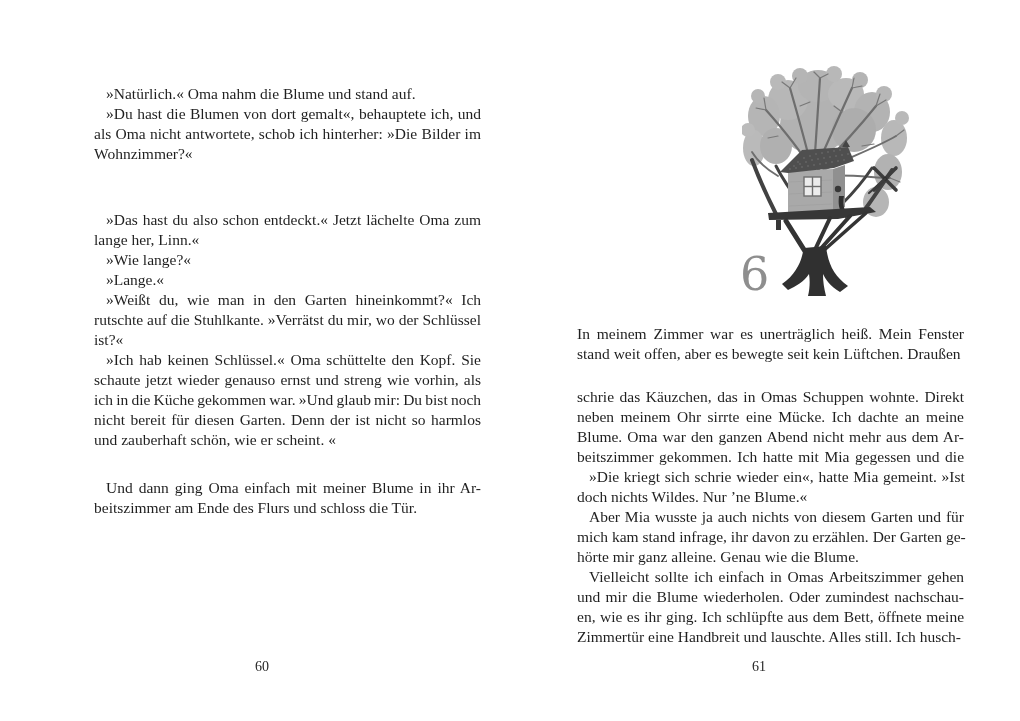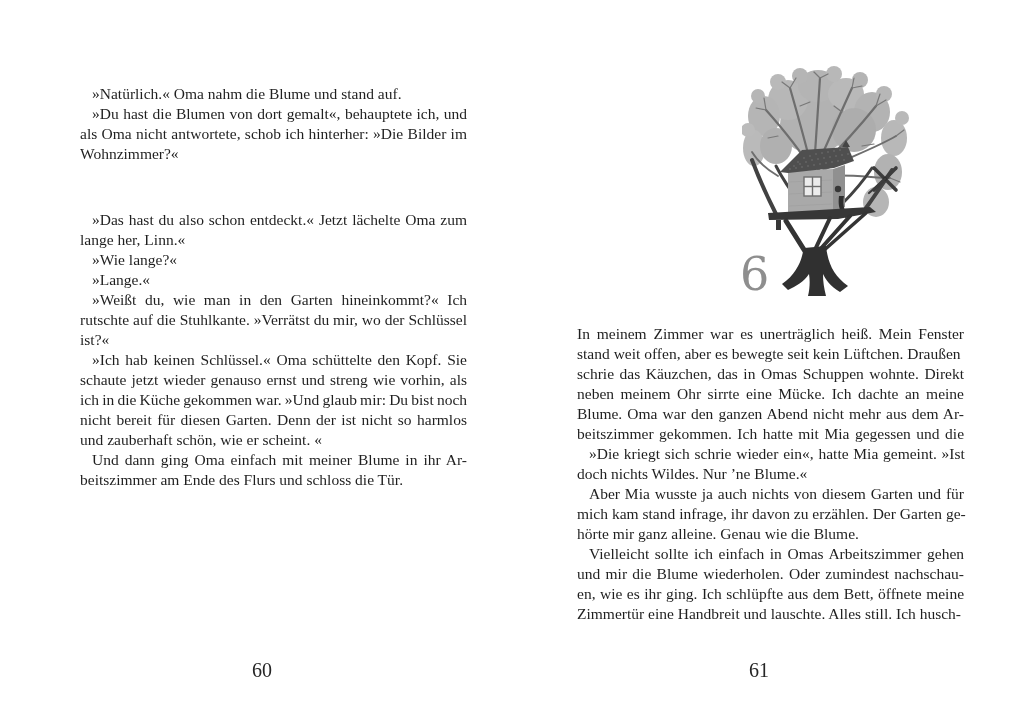--- a/index.html
+++ b/index.html
@@ -8,30 +8,30 @@
     background:#ffffff;
     position:relative;
     font-family:"Liberation Serif", serif;
   }
   .textblock {
     position:absolute;
     width:387px;
     font-size:15.5px;
     color:#1f1f1f;
   }
-  .textblock-left  { left:80px;  top:84px;  }
+  .textblock-left  { left:94px;  top:84px;  }
   .textblock-right { left:577px; top:324px; }
   .line { line-height:20px; white-space:nowrap; }
   .line.indent { text-indent:12px; }
   .pagenum {
     position:absolute;
     width:34px;
     top:659px;
     text-align:center;
-    font-size:20px;
+    font-size:14px;
     color:#262626;
   }
   .pagenum-left  { left:245px; }
   .pagenum-right { left:742px; }
   .chapter-number {
     position:absolute;
     left:740px; top:251px;
     font-size:46px;
     line-height:1;
     font-family:"DejaVu Serif", serif;
@@ -56,21 +56,21 @@
     <div class="line indent"><span>»Wie lange?«</span></div>
     <div class="line indent"><span>»Lange.«</span></div>
     <div class="line indent" style="word-spacing: 4.69px;"><span>»Weißt du, wie man in den Garten hineinkommt?« Ich</span></div>
     <div class="line" style="word-spacing: 0.07px;"><span>rutschte auf die Stuhlkante. »Verrätst du mir, wo der Schlüssel</span></div>
     <div class="line"><span>ist?«</span></div>
     <div class="line indent" style="word-spacing: 1.89px;"><span>»Ich hab keinen Schlüssel.« Oma schüttelte den Kopf. Sie</span></div>
     <div class="line" style="word-spacing: 1.2px;"><span>schaute jetzt wieder genauso ernst und streng wie vorhin, als</span></div>
     <div class="line" style="word-spacing: -0.66px;"><span>ich in die Küche gekommen war. »Und glaub mir: Du bist noch</span></div>
     <div class="line" style="word-spacing: 1.55px;"><span>nicht bereit für diesen Garten. Denn der ist nicht so harmlos</span></div>
     <div class="line"><span>und zauberhaft schön, wie er scheint. «</span></div>
-    <div class="line indent" style="word-spacing: 2.15px;"><span>Und dann ging Oma einfach mit meiner Blume in ihr Ar-</span></div>
+    <div class="line indent" style="word-spacing: 2.15px; margin-top: 28px;"><span>Und dann ging Oma einfach mit meiner Blume in ihr Ar-</span></div>
     <div class="line"><span>beitszimmer am Ende des Flurs und schloss die Tür.</span></div>
   </div>
 <div class="pagenum pagenum-left">60</div>
 
 <div class="illustration">
   <svg width="168" height="232" viewBox="0 0 168 232" xmlns="http://www.w3.org/2000/svg">
 
     <g>
       <ellipse cx="72" cy="58" rx="34" ry="30" fill="#b2b2b2"></ellipse>
       <ellipse cx="46" cy="34" rx="20" ry="20" fill="#b7b7b7"></ellipse>
@@ -197,21 +197,21 @@
 
     <path fill="#303030" d="M62,182 L84,180 C86,198 92,210 106,220 L98,226 C88,220 84,214 81,208 C81,216 82,222 84,230 L66,230 C68,222 68,214 67,208 C62,216 54,220 46,224 L40,218 C52,210 58,198 60,190 Z"></path>
   </svg>
 </div>
 
 <div class="chapter-number">6</div>
 
 <div class="textblock textblock-right">
     <div class="line" style="word-spacing: 2.91px;"><span>In meinem Zimmer war es unerträglich heiß. Mein Fenster</span></div>
     <div class="line" style="word-spacing: 0.04px;"><span>stand weit offen, aber es bewegte seit kein Lüftchen. Draußen</span></div>
-    <div class="line" style="word-spacing: 1.67px;"><span>schrie das Käuzchen, das in Omas Schuppen wohnte. Direkt</span></div>
+    <div class="line" style="word-spacing: 1.67px; margin-top: 23px;"><span>schrie das Käuzchen, das in Omas Schuppen wohnte. Direkt</span></div>
     <div class="line" style="word-spacing: 2.64px;"><span>neben meinem Ohr sirrte eine Mücke. Ich dachte an meine</span></div>
     <div class="line" style="word-spacing: 1.24px;"><span>Blume. Oma war den ganzen Abend nicht mehr aus dem Ar-</span></div>
     <div class="line" style="word-spacing: 1.62px;"><span>beitszimmer gekommen. Ich hatte mit Mia gegessen und die</span></div>
     <div class="line indent" style="word-spacing: 0.87px;"><span>»Die kriegt sich schrie wieder ein«, hatte Mia gemeint. »Ist</span></div>
     <div class="line"><span>doch nichts Wildes. Nur ’ne Blume.«</span></div>
     <div class="line indent" style="word-spacing: 1px;"><span>Aber Mia wusste ja auch nichts von diesem Garten und für</span></div>
     <div class="line" style="word-spacing: 0.05px;"><span>mich kam stand infrage, ihr davon zu erzählen. Der Garten ge-</span></div>
     <div class="line"><span>hörte mir ganz alleine. Genau wie die Blume.</span></div>
     <div class="line indent" style="word-spacing: 1.75px;"><span>Vielleicht sollte ich einfach in Omas Arbeitszimmer gehen</span></div>
     <div class="line" style="word-spacing: 1.42px;"><span>und mir die Blume wiederholen. Oder zumindest nachschau-</span></div>

